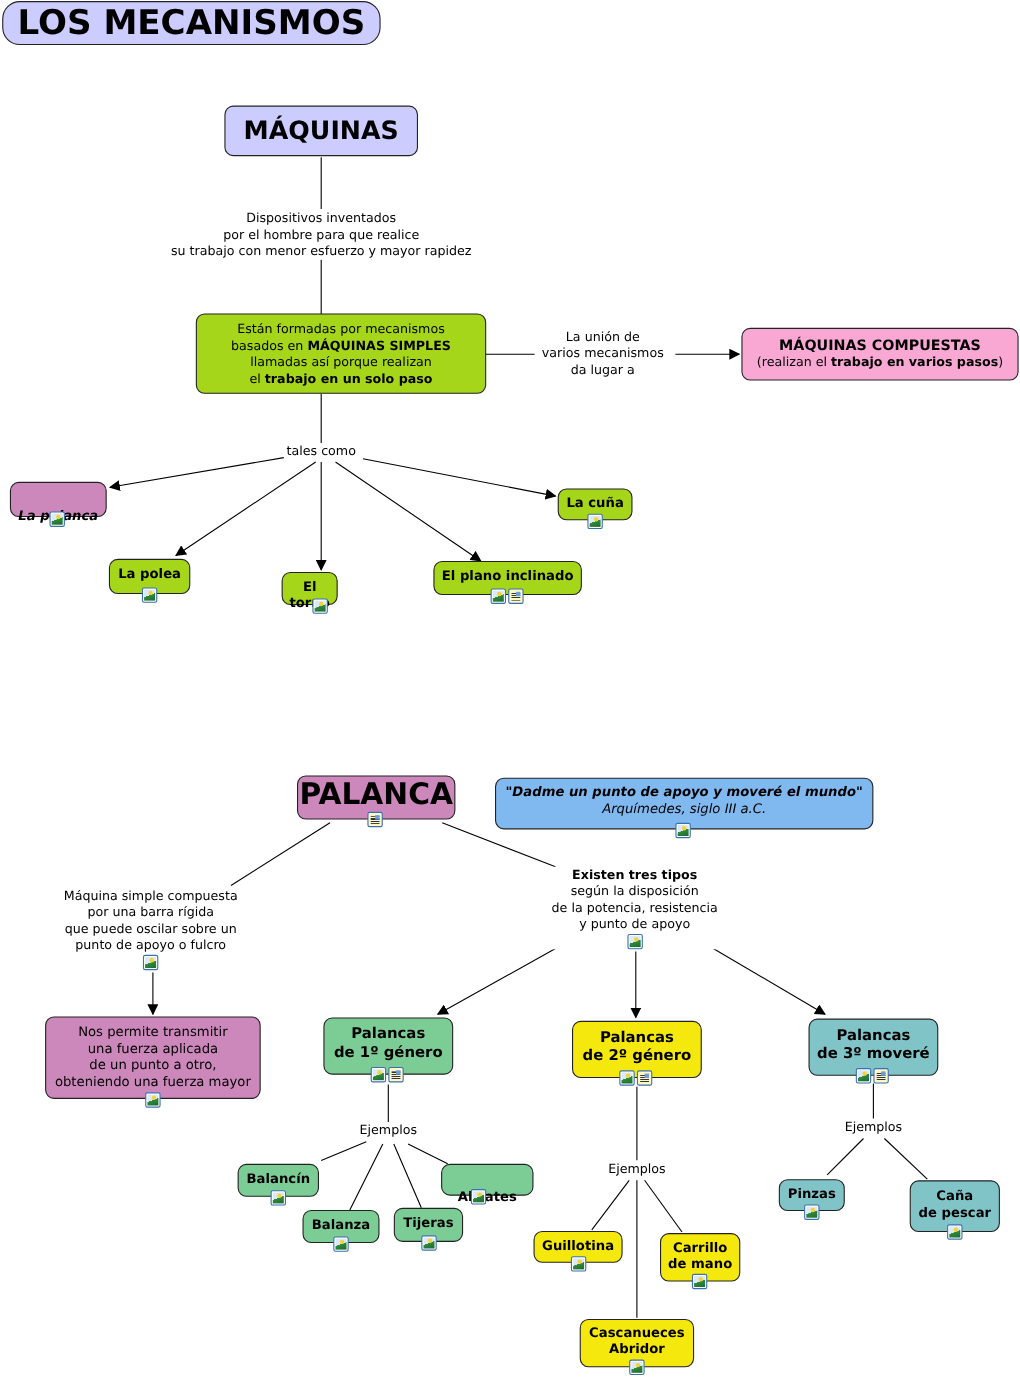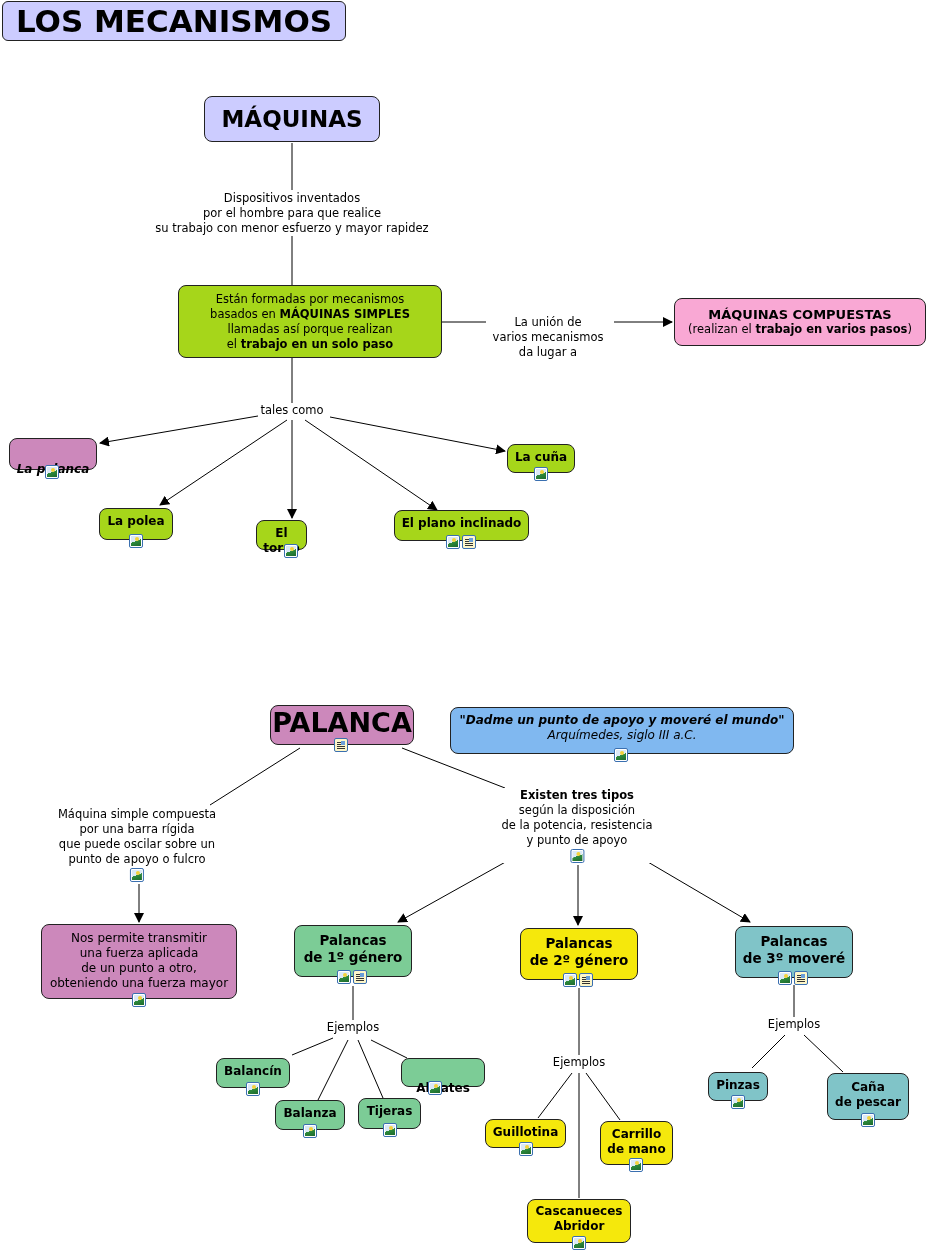--- a/index.html
+++ b/index.html
@@ -63,42 +63,42 @@
     <line x1="572" y1="1073" x2="538" y2="1118"></line>
     <line x1="579" y1="1073" x2="579" y2="1198"></line>
     <line x1="586" y1="1073" x2="620" y2="1120"></line>
 
     <line x1="794" y1="985" x2="794" y2="1017"></line>
     <line x1="785" y1="1035" x2="752" y2="1068"></line>
     <line x1="804" y1="1035" x2="843" y2="1072"></line>
   </g>
 </svg>
 
-<div class="node purple-l" style="left:2px;top:1px;width:344px;height:40px;border-radius:6px;">
+<div class="node purple-l" style="left:2px;top:1px;width:344px;height:40px;border-radius:16px;">
   <span class="t b" style="font-size:31px;line-height:34px;">LOS MECANISMOS</span>
 </div>
 
 <div class="node purple-l" style="left:204px;top:96px;width:176px;height:46px;">
   <span class="t b" style="font-size:23px;line-height:26px;">MÁQUINAS</span>
 </div>
 
 <div class="lbl" style="left:292px;top:191px;">
   <div>Dispositivos inventados</div>
   <div>por el hombre para que realice</div>
   <div>su trabajo con menor esfuerzo y mayor rapidez</div>
 </div>
 
 <div class="node green" style="left:178px;top:285px;width:264px;height:73px;font-size:11.5px;">
   <span class="t">Están formadas por mecanismos</span>
   <span class="t"><span>basados en </span><b>MÁQUINAS SIMPLES</b></span>
   <span class="t">llamadas así porque realizan</span>
   <span class="t"><span>el </span><b>trabajo en un solo paso</b></span>
 </div>
 
-<div class="lbl" style="left:548px;top:299px;margin-top:16px;">
+<div class="lbl" style="left:548px;top:299px;">
   <div>La unión de</div>
   <div>varios mecanismos</div>
   <div>da lugar a</div>
 </div>
 
 <div class="node orange" style="left:674px;top:298px;width:252px;height:48px;">
   <span class="t b" style="font-size:13px;">MÁQUINAS COMPUESTAS</span>
   <span class="t" style="font-size:11.5px;"><span>(realizan el </span><b>trabajo en varios pasos</b><span>)</span></span>
 </div>
 

